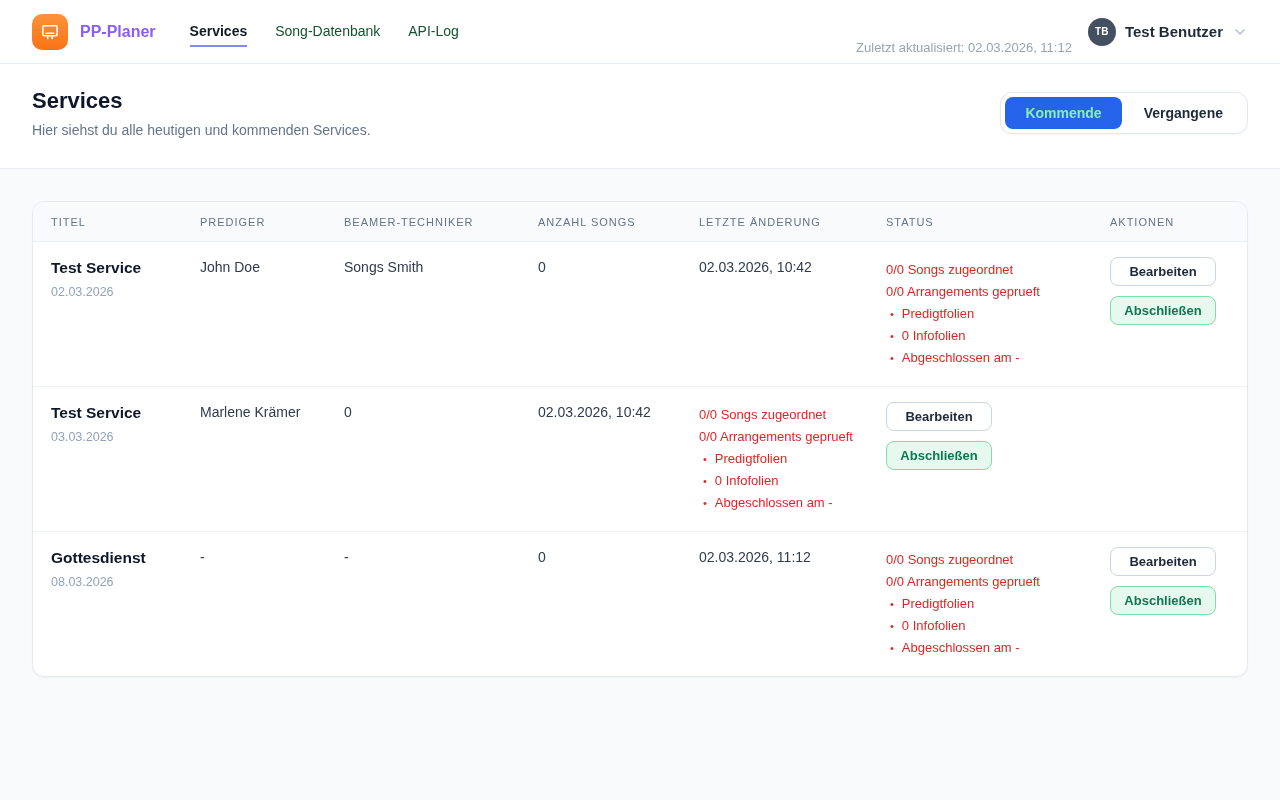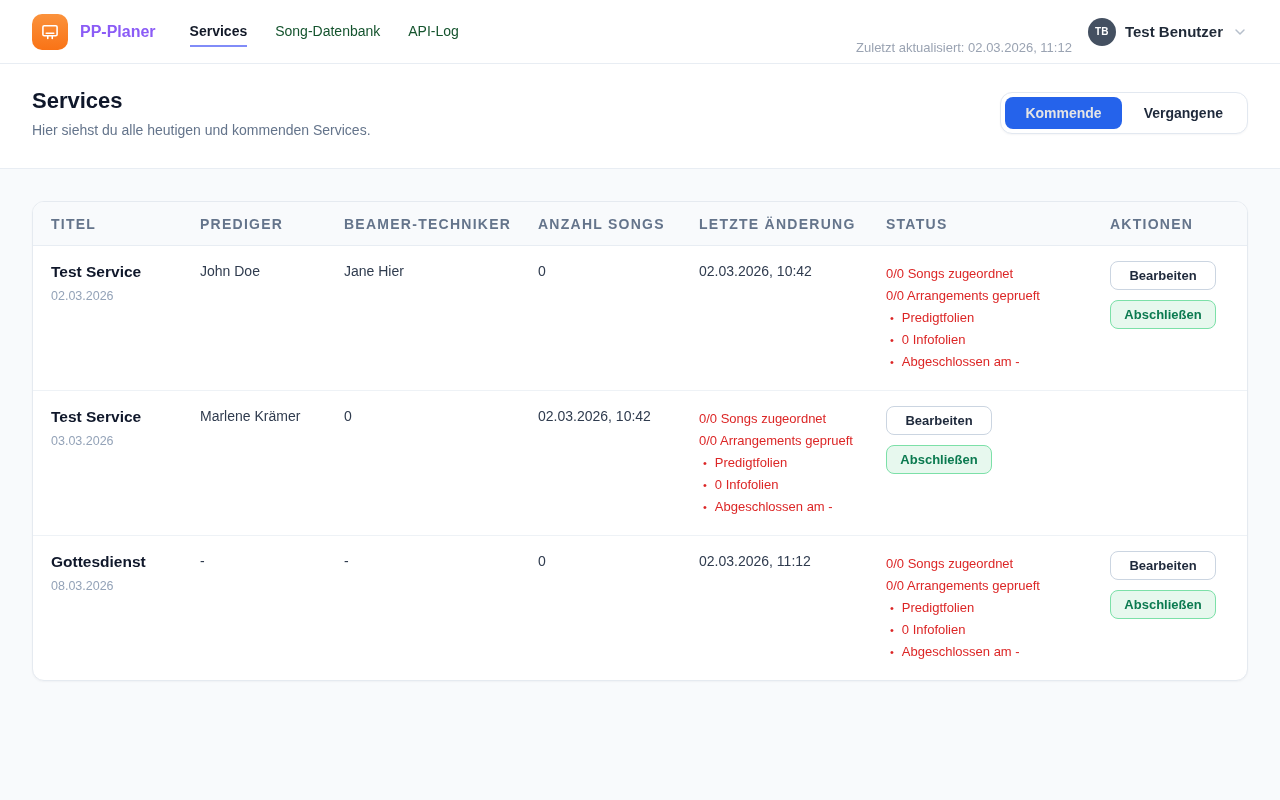--- a/index.html
+++ b/index.html
@@ -46,32 +46,32 @@
   .page-subtitle { font-size:14px; color:#64748b; margin-top:8px; }
   .toggle-group {
     background:#ffffff; border:1px solid #e2e8f0; border-radius:12px;
     padding:4px; display:flex; gap:2px; box-shadow:0 1px 2px rgba(15,23,42,.04);
   }
   .toggle-btn {
     border:none; background:transparent; border-radius:8px; padding:8px 20px;
     font-size:14px; font-weight:600; color:#1e293b; cursor:pointer;
     font-family:"Liberation Sans", sans-serif;
   }
-  .toggle-btn.active { background:#2563eb; color:#e5e5e5; }
+  .toggle-btn.active { background:#2563eb; color:#86efac; }
 
   
   .content { padding:32px; }
   .card {
     background:#ffffff; border:1px solid #e5eaf0; border-radius:12px;
     box-shadow:0 1px 2px rgba(15,23,42,.04); overflow:hidden;
   }
   .tgrid { display:grid; grid-template-columns:149px 144px 194px 161px 187px 224px 1fr; padding:0 18px; }
   .thead { background:#f8fafc; border-bottom:1px solid #e8edf3; }
   .th {
-    font-size:14px; font-weight:700; letter-spacing:.09em; text-transform:uppercase;
+    font-size:11px; font-weight:400; letter-spacing:.09em; text-transform:uppercase;
     color:#64748b; padding:14px 8px 13px 0;
   }
   .trow { border-bottom:1px solid #eef2f6; }
   .trow:last-child { border-bottom:none; }
   .td { padding:17px 10px 17px 0; font-size:14px; color:#2f3b4e; }
   .svc-title { font-size:15.5px; font-weight:600; color:#0f172a; }
   .svc-date { font-size:12.5px; color:#94a3b8; margin-top:8px; }
   .status { color:#dc2626; font-size:13px; line-height:22px; }
   .status .bullet { padding-left:4px; }
   .status .bullet::before { content:"•"; margin-right:8px; font-size:11px; }
@@ -139,21 +139,21 @@
       <div class="th">Status</div>
       <div class="th">Aktionen</div>
     </div>
 
     <div class="tgrid trow">
       <div class="td">
         <div class="svc-title">Test Service</div>
         <div class="svc-date">02.03.2026</div>
       </div>
       <div class="td">John Doe</div>
-      <div class="td">Jane Hier</div>
+      <div class="td">Songs Smith</div>
       <div class="td">0</div>
       <div class="td">02.03.2026, 10:42</div>
       <div class="td status">
         <div>0/0 Songs zugeordnet</div>
         <div>0/0 Arrangements geprueft</div>
         <div class="bullet">Predigtfolien</div>
         <div class="bullet">0 Infofolien</div>
         <div class="bullet">Abgeschlossen am -</div>
       </div>
       <div class="td actions">

